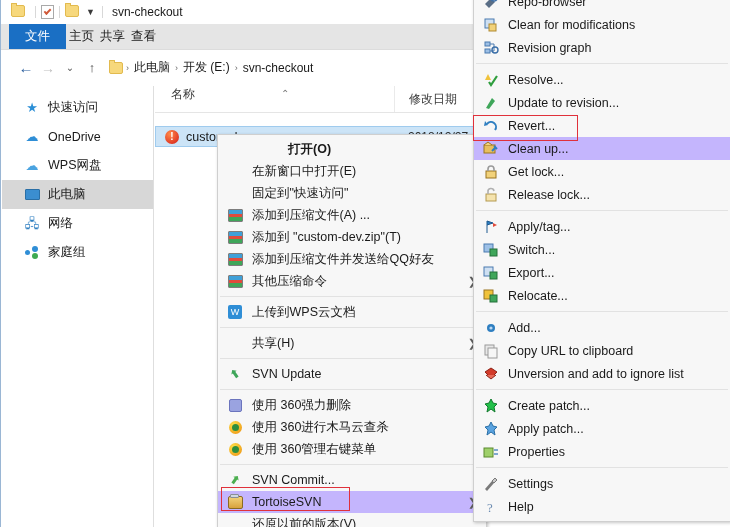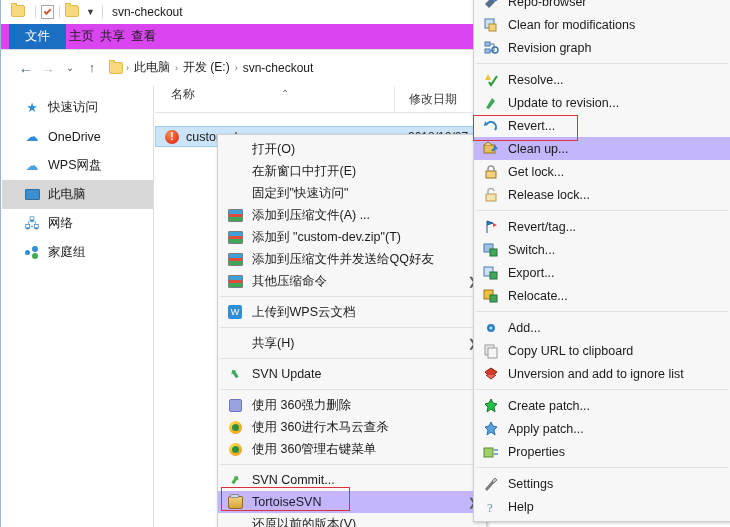--- a/index.html
+++ b/index.html
@@ -95,21 +95,21 @@
     color: #1a1a1a;
     margin-left: 4px;
     white-space: nowrap;
   }
 
   
   .ribbon {
     position: absolute;
     left: 0; top: 24px;
     width: 730px; height: 26px;
-    background: #d946ef;
+    background: #e5e5e5;
     border-bottom: 1px solid #dcdcdc;
     display: flex;
     align-items: stretch;
     box-sizing: border-box;
   }
   .rb-tab {
     display: flex;
     align-items: center;
     justify-content: center;
     padding: 0 3px;
@@ -322,21 +322,21 @@
   .mi.hl { background: #c4b5fd; }
   .mi .micon {
     width: 18px; height: 18px;
     flex: 0 0 18px;
     margin-right: 8px;
     display: flex; align-items: center; justify-content: center;
     font-size: 12px;
     line-height: 1;
   }
   .mi .mlabel { flex: 1; }
-  .mi.bold .mlabel { font-weight: normal; }
+  .mi.bold .mlabel { font-weight: bold; margin-left: 36px; }
   .mi .arrow {
     position: absolute;
     right: 9px; top: 50%;
     transform: translateY(-50%);
     font-size: 11px;
     color: #5d5d5d;
   }
   .msep {
     height: 1px;
     background: #e2e2e2;
@@ -705,21 +705,21 @@
       <span class="mlabel">Release lock...</span>
     </div>
     <div class="msep"></div>
     <div class="mi">
       <span class="micon">
         <svg class="ti" viewBox="0 0 16 16">
             <path d="M4 14 V2 L10 4 L4 6" fill="#2f7fc1" stroke="#1e5a90"></path>
             <path d="M10 4 L14 6 L10 8 Z" fill="#e04b3c"></path>
           </svg>
       </span>
-      <span class="mlabel">Revert/tag...</span>
+      <span class="mlabel">Apply/tag...</span>
     </div>
     <div class="mi">
       <span class="micon">
         <svg class="ti" viewBox="0 0 16 16">
             <rect x="1" y="2" width="9" height="8" fill="#9dc0e6" stroke="#4a7bb0"></rect>
             <rect x="7" y="7" width="7" height="7" fill="#3fa65a" stroke="#24703a"></rect>
           </svg>
       </span>
       <span class="mlabel">Switch...</span>
     </div>

